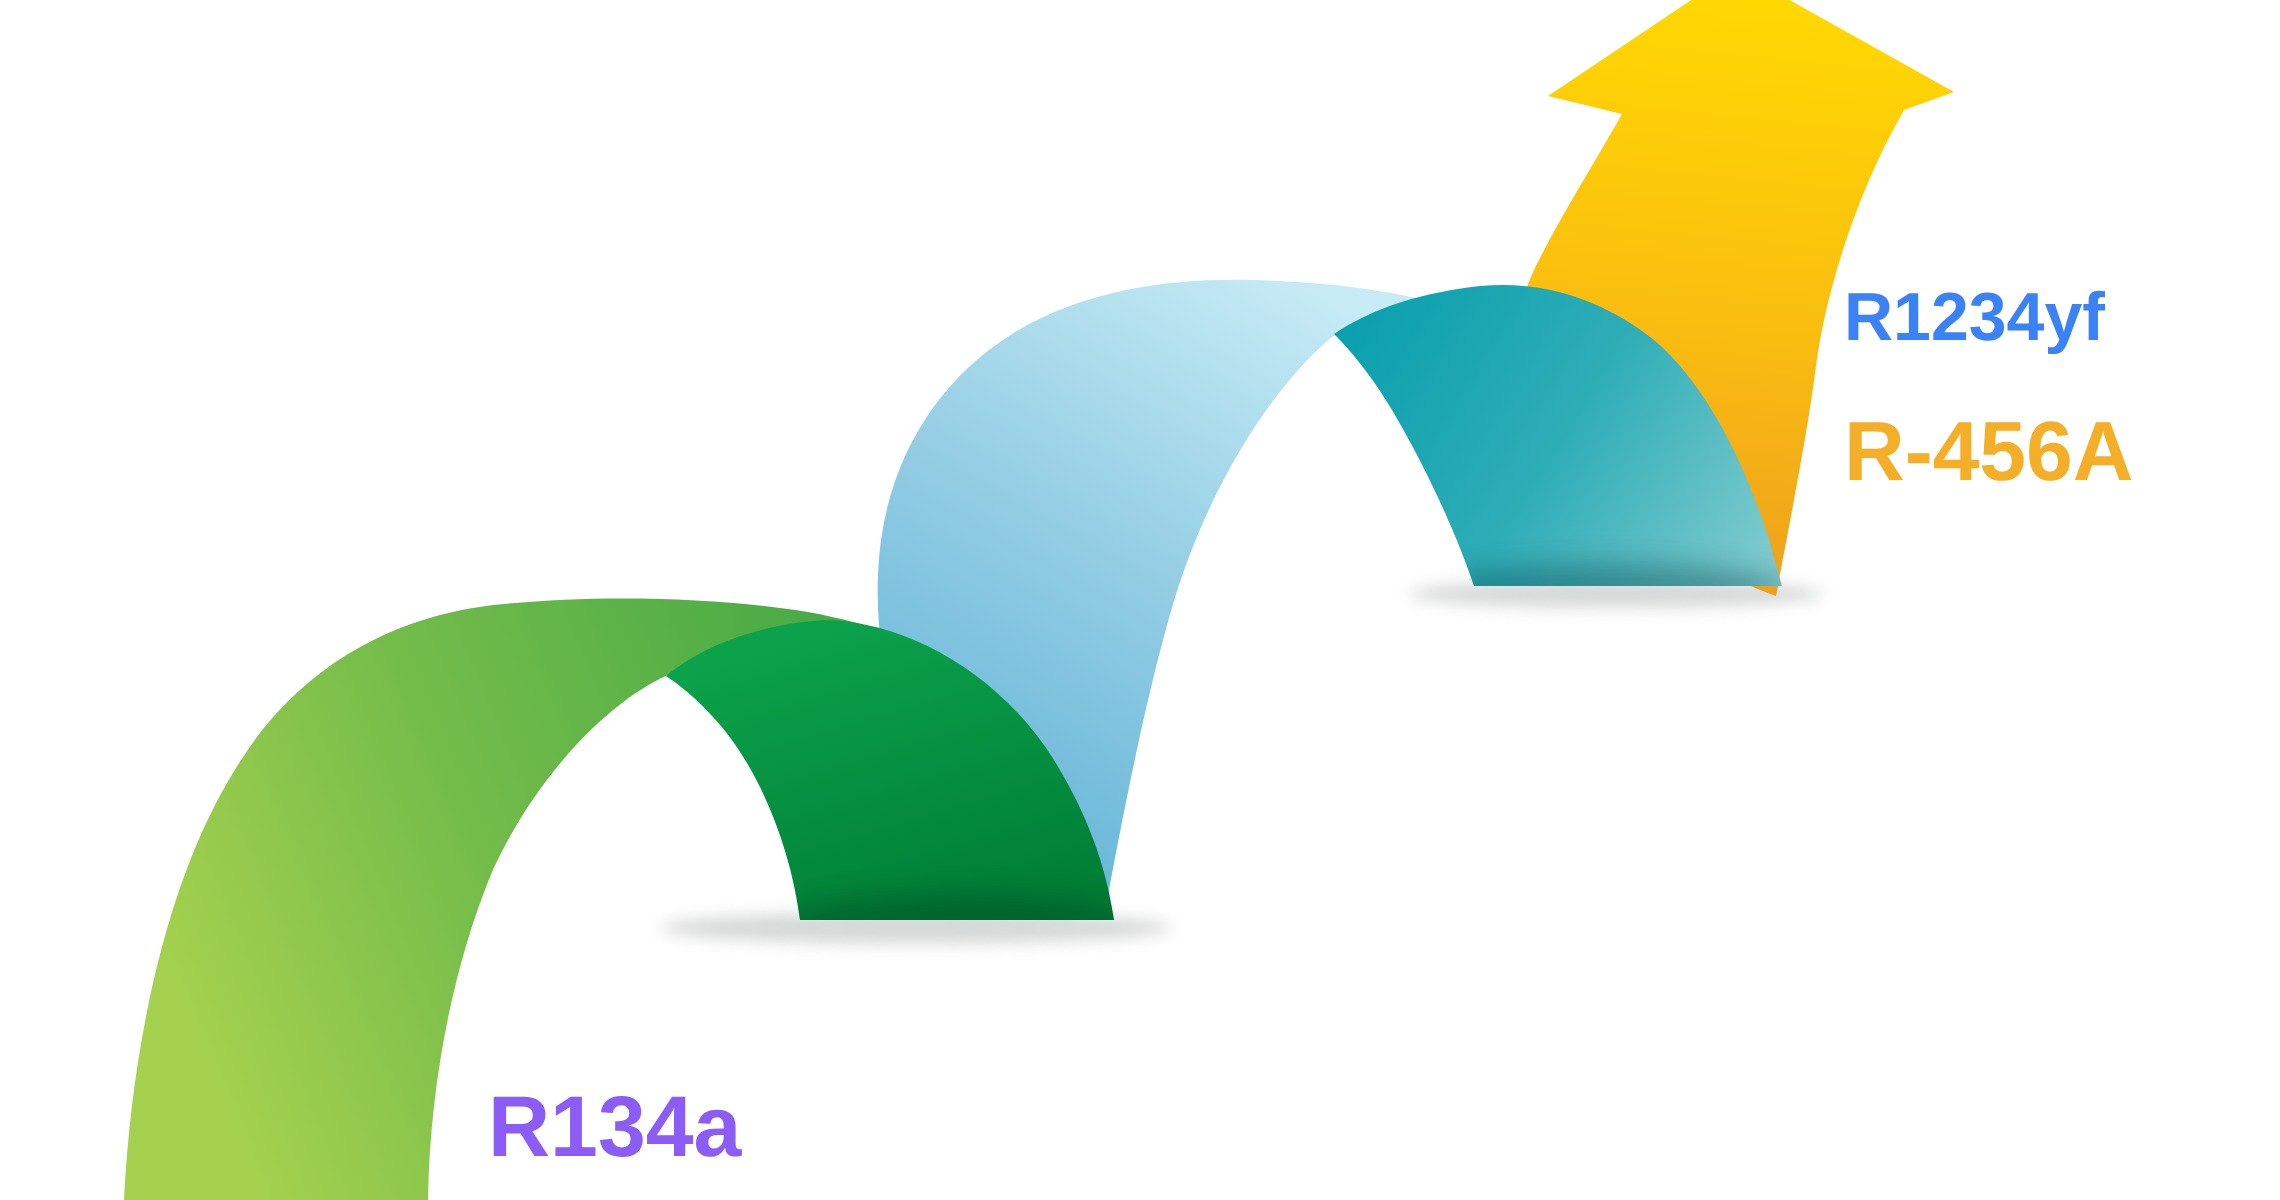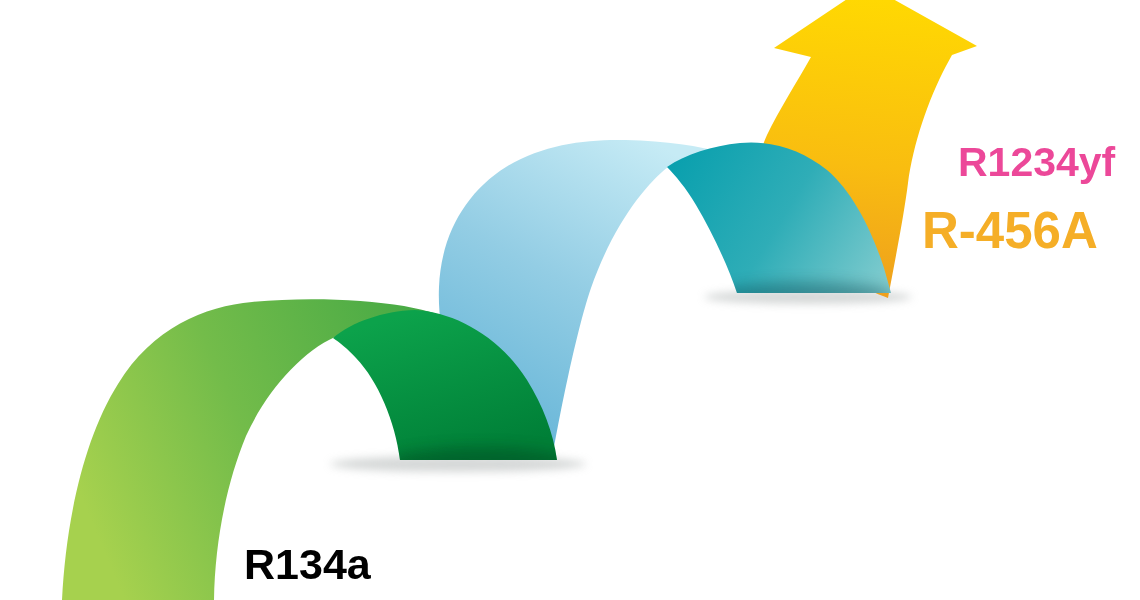--- a/index.html
+++ b/index.html
@@ -120,16 +120,16 @@
              C 686 154 712 146 740 143
              C 772 140 802 150 827 170
              C 853 192 872 231 884 268
              L 891 293
              L 737 293
              C 728 266 712 232 696 205
              C 686 188 675 175 667 167 Z" fill="url(#gradTeal)"></path>
     <ellipse cx="806" cy="295" rx="88" ry="13" opacity="0.38" filter="url(#softBlob)" clip-path="url(#clipTeal)" fill="#033c46"></ellipse>
   </svg>
 
-  <div class="label" style="left: 244px; top: 543px; color: #000000; font-size: 43px;">R134a</div>
-  <div class="label" style="left: 958px; top: 142px; color: #ec4899; font-size: 41px;">R1234yf</div>
-  <div class="label" style="left: 922px; top: 205px; color: rgb(245, 174, 39); font-size: 51px; text-align: right;">R-456A</div>
+  <div class="label" style="left: 244px; top: 543px; color: #8b5cf6; font-size: 43px;">R134a</div>
+  <div class="label" style="left: 922px; top: 142px; color: #3b82f6; font-size: 34px;">R1234yf</div>
+  <div class="label" style="left: 922px; top: 205px; color: rgb(245, 174, 39); font-size: 42px; text-align: right;">R-456A</div>
 </div>
 
 </body></html>

